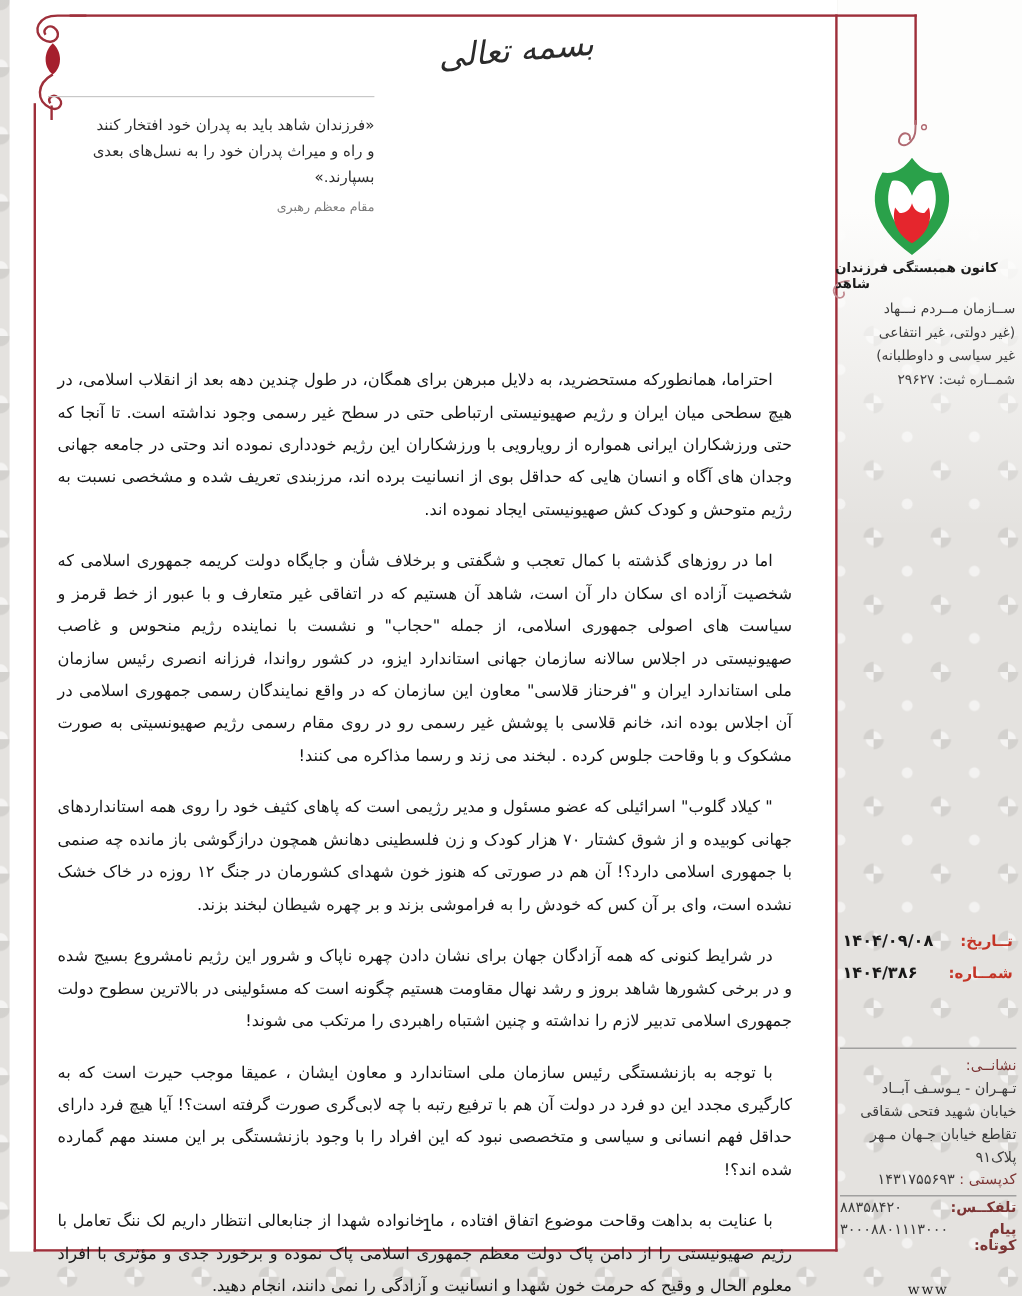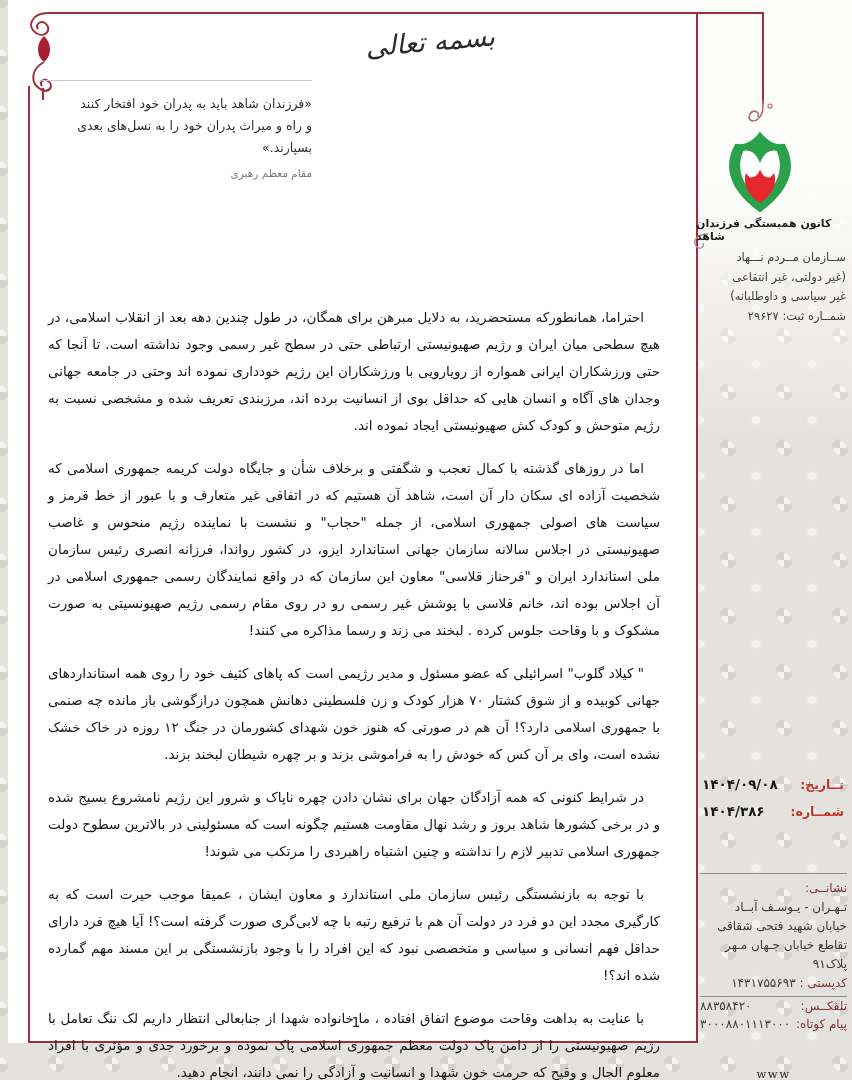--- a/index.html
+++ b/index.html
@@ -41,21 +41,21 @@
   .meta-block { left:702px; top:776px; width:142px; direction:rtl; }
   .meta-row { display:flex; justify-content:space-between; align-items:baseline; height:27px; }
   .meta-label { color:#c43527; font-size:12.5px; font-weight:bold; }
   .meta-value { color:#181818; font-size:13.5px; font-weight:bold; }
   .sidebar-divider { left:700px; width:147px; height:1px; background:#8f8f8f; }
   .address-block { left:700px; top:879px; width:147px; direction:rtl; text-align:right;
     font-size:12px; line-height:19px; color:#3a3a3a; }
   .address-label { color:#7c3434; }
   .contact-block { left:700px; top:999px; width:147px; direction:rtl; font-size:12px; color:#3a3a3a; }
   .contact-row { display:flex; justify-content:space-between; align-items:baseline; height:18px; }
-  .contact-label { color:#7c3434; }
+  .contact-label { color:#7c3434;font-weight:bold; }
   .latin-line { direction:ltr; text-align:center; font-family:"DejaVu Serif", serif;
     font-size:11.5px; letter-spacing:1.5px; color:#222; line-height:17px;margin-top:31px; }
 </style>
 </head>
 <body>
 
 <div id="canvas">
 
   <div class="abs white-page"></div>
   <div class="abs sidebar-fade"></div>

